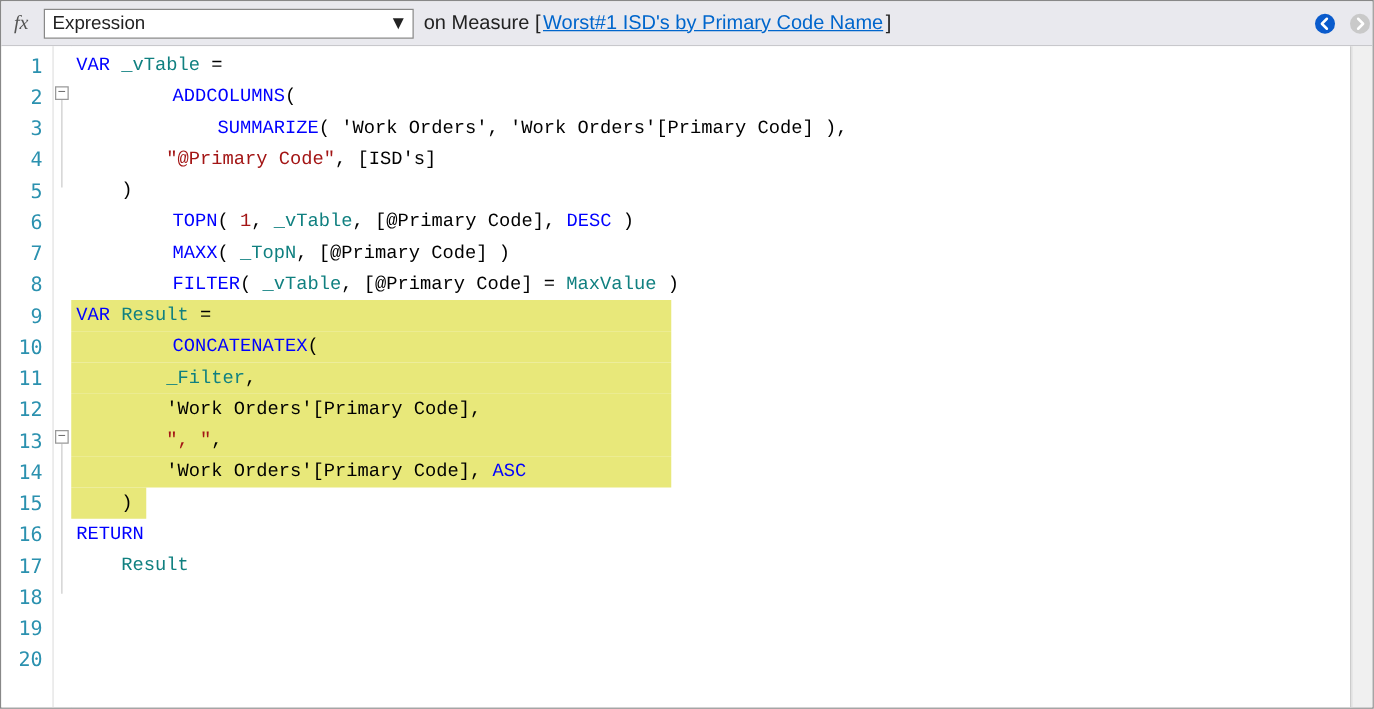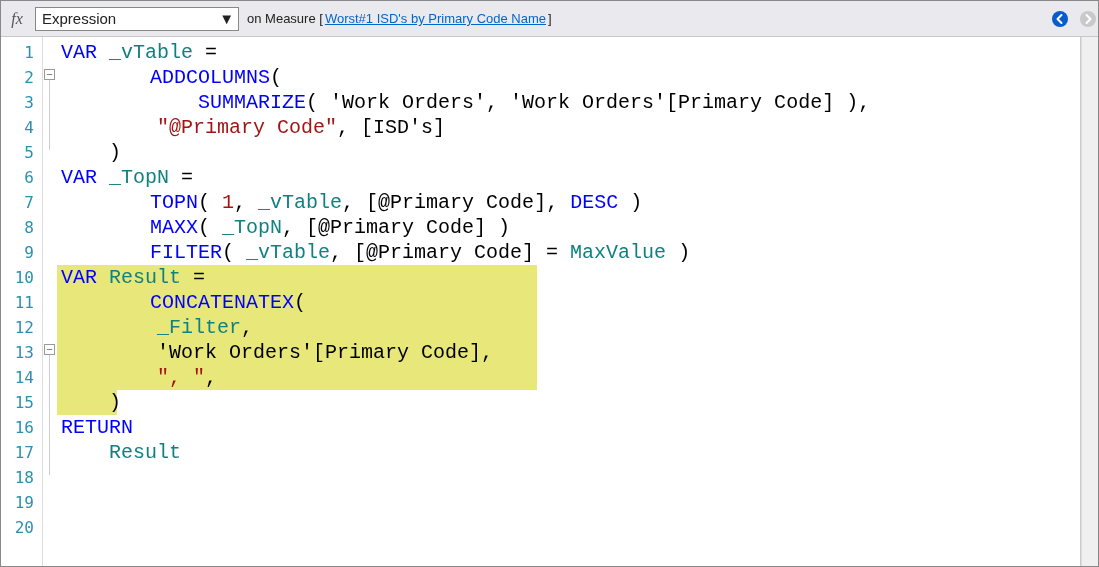--- a/index.html
+++ b/index.html
@@ -24,40 +24,40 @@
   .fx-icon {
     width: 20px;
     text-align: center;
     font-style: italic;
     font-family: "Times New Roman", serif;
     font-size: 16px;
     color: #555;
     user-select: none;
   }
   .expr-box {
-    width: 204px;
+    width: 296px;
     height: 24px;
     background: #fff;
     border: 1px solid #888;
     display: flex;
     align-items: center;
     padding: 0 4px 0 6px;
     justify-content: space-between;
   }
   .expr-box span {
     font-size: 15px;
     color: #222;
   }
   .tri {
     font-size: 9px;
     color: #666;
     user-select: none;
   }
   .ctx {
-    font-size: 13px;
+    font-size: 16px;
     color: #222;
     display: flex;
     align-items: baseline;
     gap: 2px;
   }
   .ctx a {
     color: #0066cc;
     text-decoration: underline;
   }
   .spacer { flex: 1; }
@@ -109,21 +109,21 @@
   .fold-line {
     position:absolute;
     left:6px;
     width:1px;
     background:#ccc;
   }
   .code {
     flex: 1;
     padding-top: 3px;
     font-family: Consolas, "Courier New", monospace;
-    font-size: 20px;
+    font-size: 15px;
     position: relative;
     background: #fff;
     border-right: 1px solid #ccc;
   }
   .scrollbar-v {
     width: 17px;
     background: #f0f0f0;
     border-left: 1px solid #ddd;
   }
   .line {
@@ -210,40 +210,40 @@
     <div class="line"><span class="tok kw">VAR</span><span class="tok plain"> </span><span class="tok var">_vTable</span><span class="tok plain"> =</span></div>
 
     <div class="line"><span class="tok plain">    </span><span class="tok fn">ADDCOLUMNS</span><span class="tok plain">(</span></div>
 
     <div class="line"><span class="tok plain">        </span><span class="tok fn">SUMMARIZE</span><span class="tok plain">( 'Work Orders', 'Work Orders'[Primary Code] ),</span></div>
 
     <div class="line"><span class="tok plain">        </span><span class="tok str">"@Primary Code"</span><span class="tok plain">, [ISD's]</span></div>
 
     <div class="line"><span class="tok plain">    </span><span class="tok plain">)</span></div>
 
-    <div class="line"><span class="tok kw">VAR</span><span class="tok plain"> </span><span class="tok var">_TopN</span><span class="tok plain"> =</span></div>
 
     <div class="line"><span class="tok plain">    </span><span class="tok fn">TOPN</span><span class="tok plain">( </span><span class="tok num">1</span><span class="tok plain">, </span><span class="tok var">_vTable</span><span class="tok plain">, [@Primary Code], </span><span class="tok kw">DESC</span><span class="tok plain"> )</span></div>
 
 
     <div class="line"><span class="tok plain">    </span><span class="tok fn">MAXX</span><span class="tok plain">( </span><span class="tok var">_TopN</span><span class="tok plain">, [@Primary Code] )</span></div>
 
 
     <div class="line"><span class="tok plain">    </span><span class="tok fn">FILTER</span><span class="tok plain">( </span><span class="tok var">_vTable</span><span class="tok plain">, [@Primary Code] = </span><span class="tok var">MaxValue</span><span class="tok plain"> )</span></div>
 
     <div class="line"><div class="hl" style="left:0;width:480px"></div><span class="tok kw">VAR</span><span class="tok plain"> </span><span class="tok var">Result</span><span class="tok plain"> =</span></div>
 
     <div class="line"><div class="hl" style="left:0;width:480px"></div><span class="tok plain">    </span><span class="tok fn">CONCATENATEX</span><span class="tok plain">(</span></div>
 
     <div class="line"><div class="hl" style="left:0;width:480px"></div><span class="tok plain">        </span><span class="tok var">_Filter</span><span class="tok plain">,</span></div>
 
     <div class="line"><div class="hl" style="left:0;width:480px"></div><span class="tok plain">        </span><span class="tok plain">'Work Orders'[Primary Code],</span></div>
 
     <div class="line"><div class="hl" style="left:0;width:480px"></div><span class="tok plain">        </span><span class="tok str">", "</span><span class="tok plain">,</span></div>
 
+    <div class="line"><div class="hl" style="left:0;width:480px"></div><span class="tok plain">        </span><span class="tok plain">'Work Orders'[Primary Code], </span><span class="tok kw">ASC</span></div>
 
     <div class="line"><div class="hl" style="left:0;width:60px"></div><span class="tok plain">    </span><span class="tok plain">)</span></div>
 
     <div class="line"><span class="tok kw">RETURN</span></div>
 
     <div class="line"><span class="tok plain">    </span><span class="tok var">Result</span></div>
 
   </div>
   <div class="scrollbar-v"></div>
 </div>

